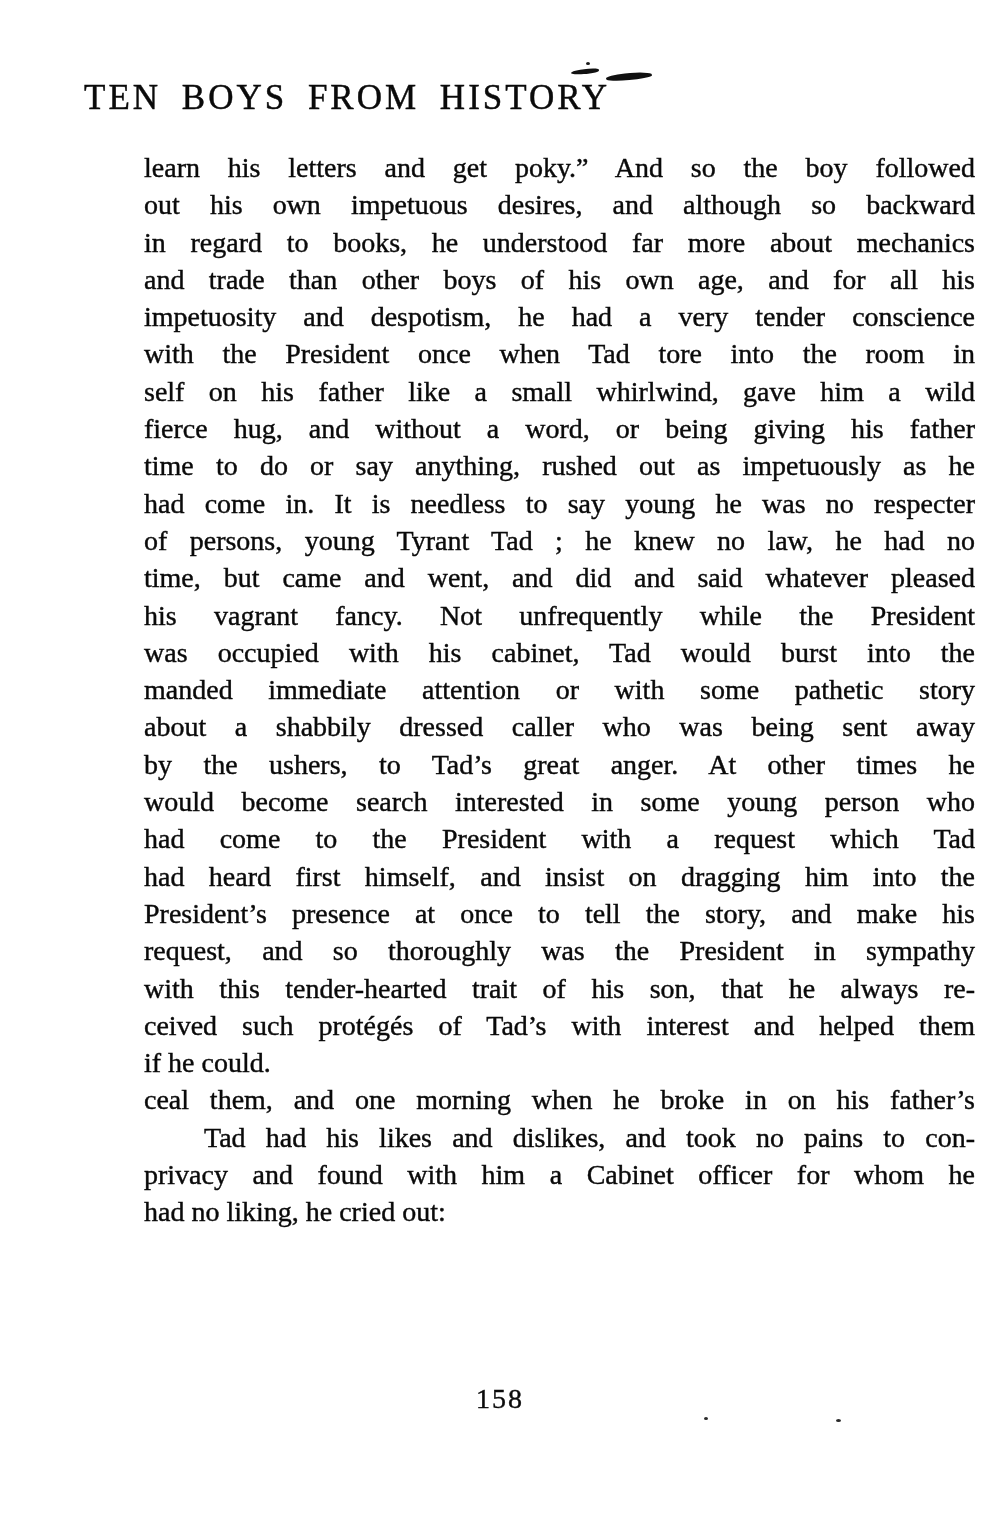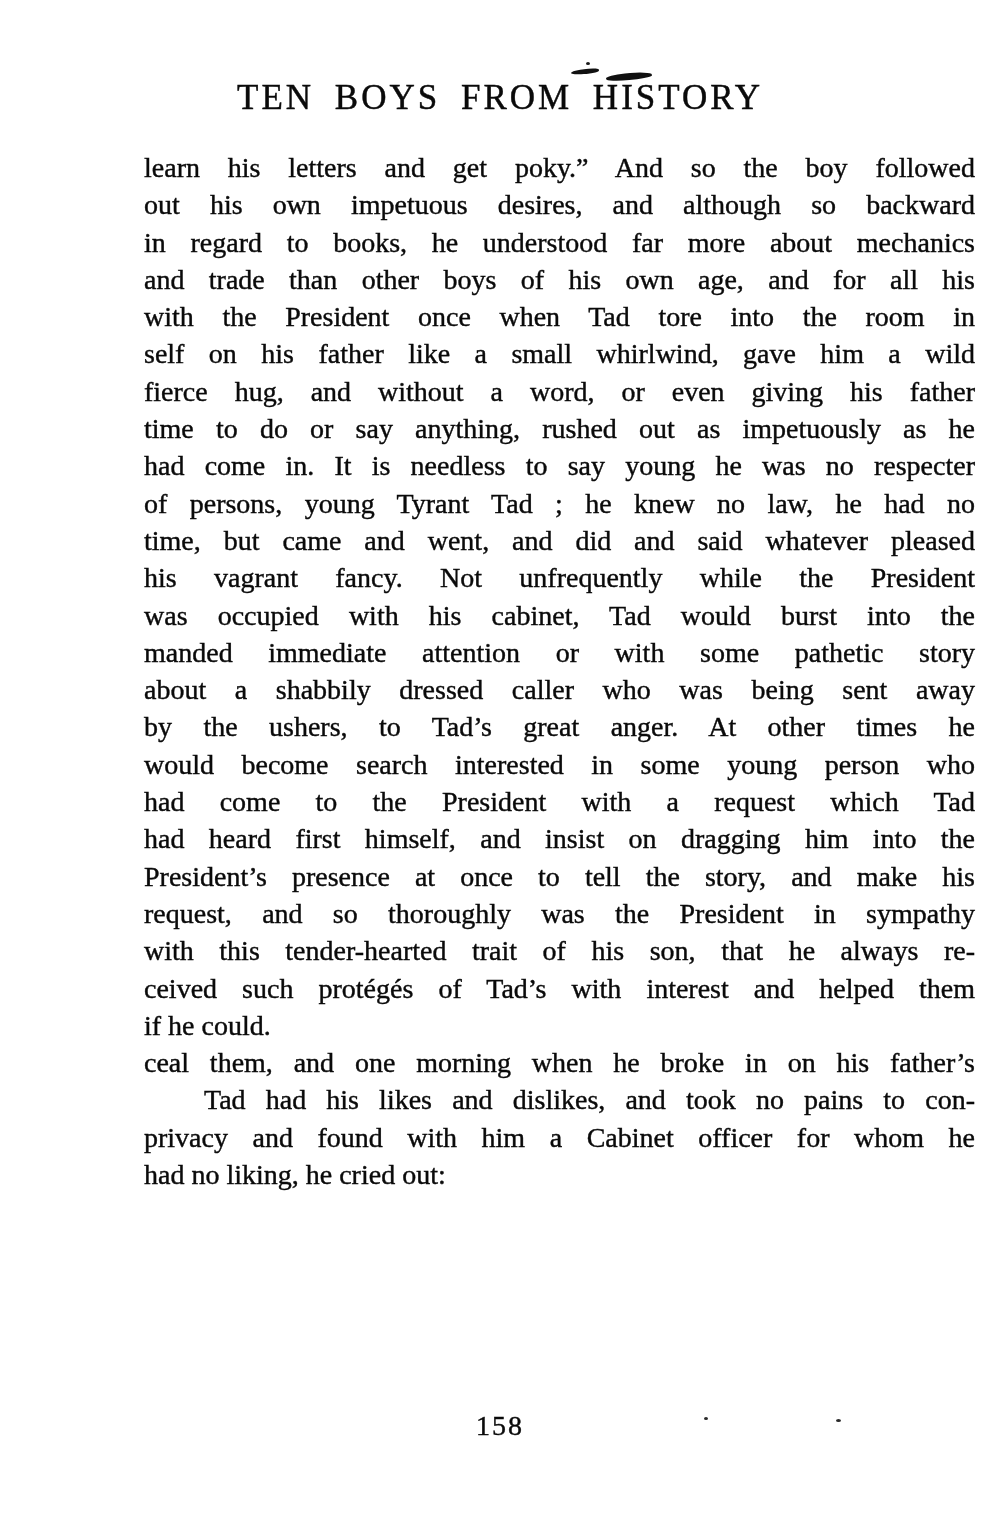--- a/index.html
+++ b/index.html
@@ -10,21 +10,21 @@
     background: #ffffff;
     overflow: hidden;
     font-family: "Liberation Serif", "DejaVu Serif", serif;
     color: #0c0c0c;
   }
   .running-head {
     position: absolute;
     top: 80px;
     left: 84px;
     width: 832px;
-    text-align: center;
+    text-align: left;
     font-size: 35px;
     line-height: 36px;
     letter-spacing: 3px;
     word-spacing: 9px;
     white-space: nowrap;
     color: #0a0a0a;
     -webkit-text-stroke: 0.45px #0a0a0a;
   }
   
   .smudge-a {
@@ -67,21 +67,20 @@
   .folio {
     position: absolute;
     top: 1383px;
     left: 84px;
     width: 832px;
     text-align: center;
     font-size: 28px;
     line-height: 32px;
     letter-spacing: 2px;
     color: #0a0a0a;
-    margin-top: 27px;
     -webkit-text-stroke: 0.4px #0a0a0a;
   }
   .speck { position: absolute; background: #2a2a2a; border-radius: 50%; }
   .speck-1 { left: 704px; top: 1417px; width: 4px; height: 3px; }
   .speck-2 { left: 836px; top: 1419px; width: 5px; height: 3px; }
 </style>
 </head>
 <body>
 
 <div class="page">
@@ -90,23 +89,24 @@
   <div class="smudge-b"></div>
   <div class="smudge-dot"></div>
 
   <div class="running-head">TEN BOYS FROM HISTORY</div>
 
   <div class="body-text">
       <div class="line">learn his letters and get poky.”  And so the boy followed</div>
       <div class="line">out his own impetuous desires, and although so backward</div>
       <div class="line">in regard to books, he understood far more about mechanics</div>
       <div class="line">and trade than other boys of his own age, and for all his</div>
+      <div class="line">impetuosity and despotism, he had a very tender conscience</div>
       <div class="line">with the President once when Tad tore into the room in</div>
       <div class="line">self on his father like a small whirlwind, gave him a wild</div>
-      <div class="line">fierce hug, and without a word, or even giving his father</div>
+      <div class="line">fierce hug, and without a word, or being giving his father</div>
       <div class="line">time to do or say anything, rushed out as impetuously as he</div>
       <div class="line">had come in.  It is needless to say young he was no respecter</div>
       <div class="line">of persons, young Tyrant Tad ; he knew no law, he had no</div>
       <div class="line">time, but came and went, and did and said whatever pleased</div>
       <div class="line">his vagrant fancy.  Not unfrequently while the President</div>
       <div class="line">was occupied with his cabinet, Tad would burst into the</div>
       <div class="line">manded immediate attention or with some pathetic story</div>
       <div class="line">about a shabbily dressed caller who was being sent away</div>
       <div class="line">by the ushers, to Tad’s great anger.  At other times he</div>
       <div class="line">would become search interested in some young person who</div>

